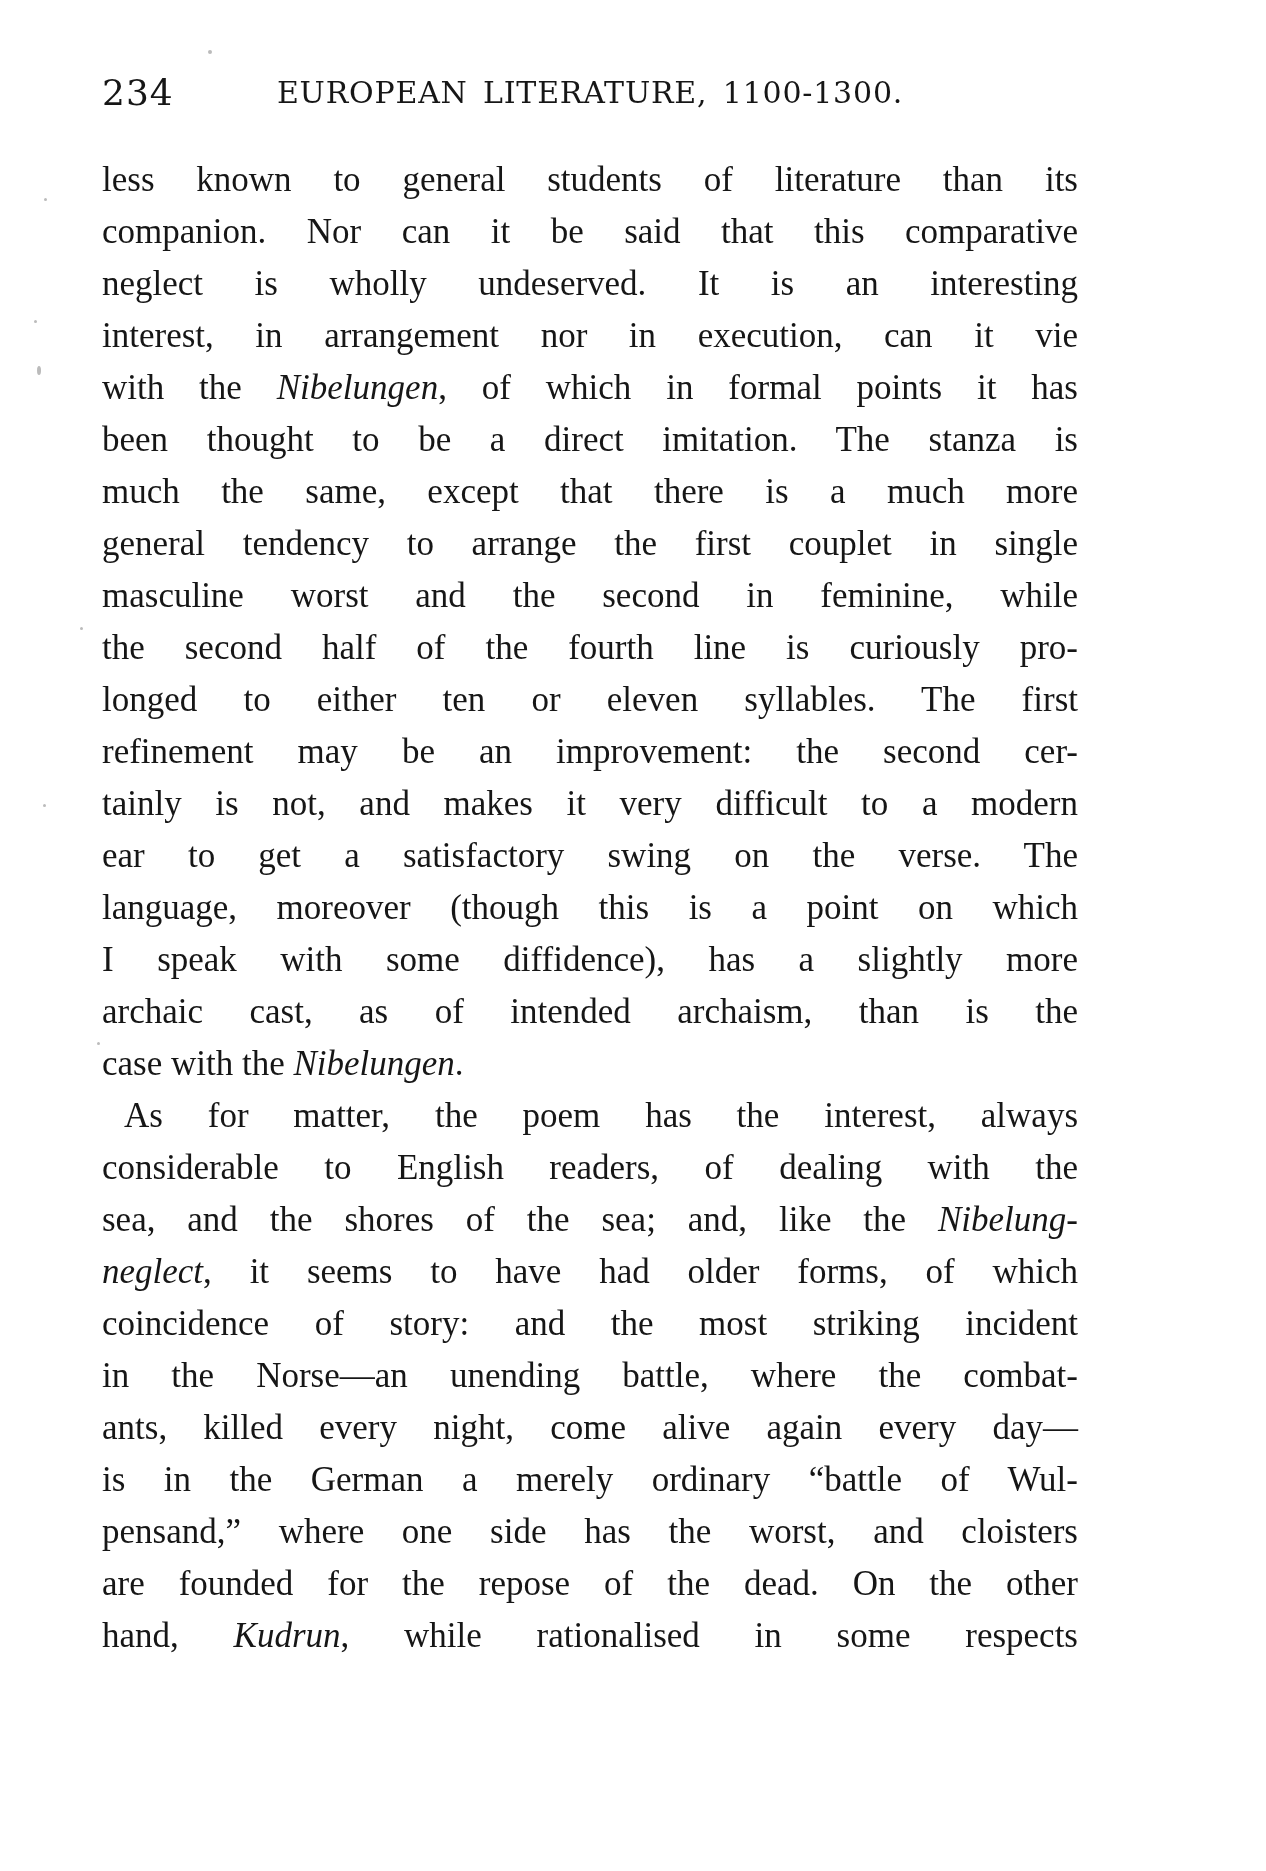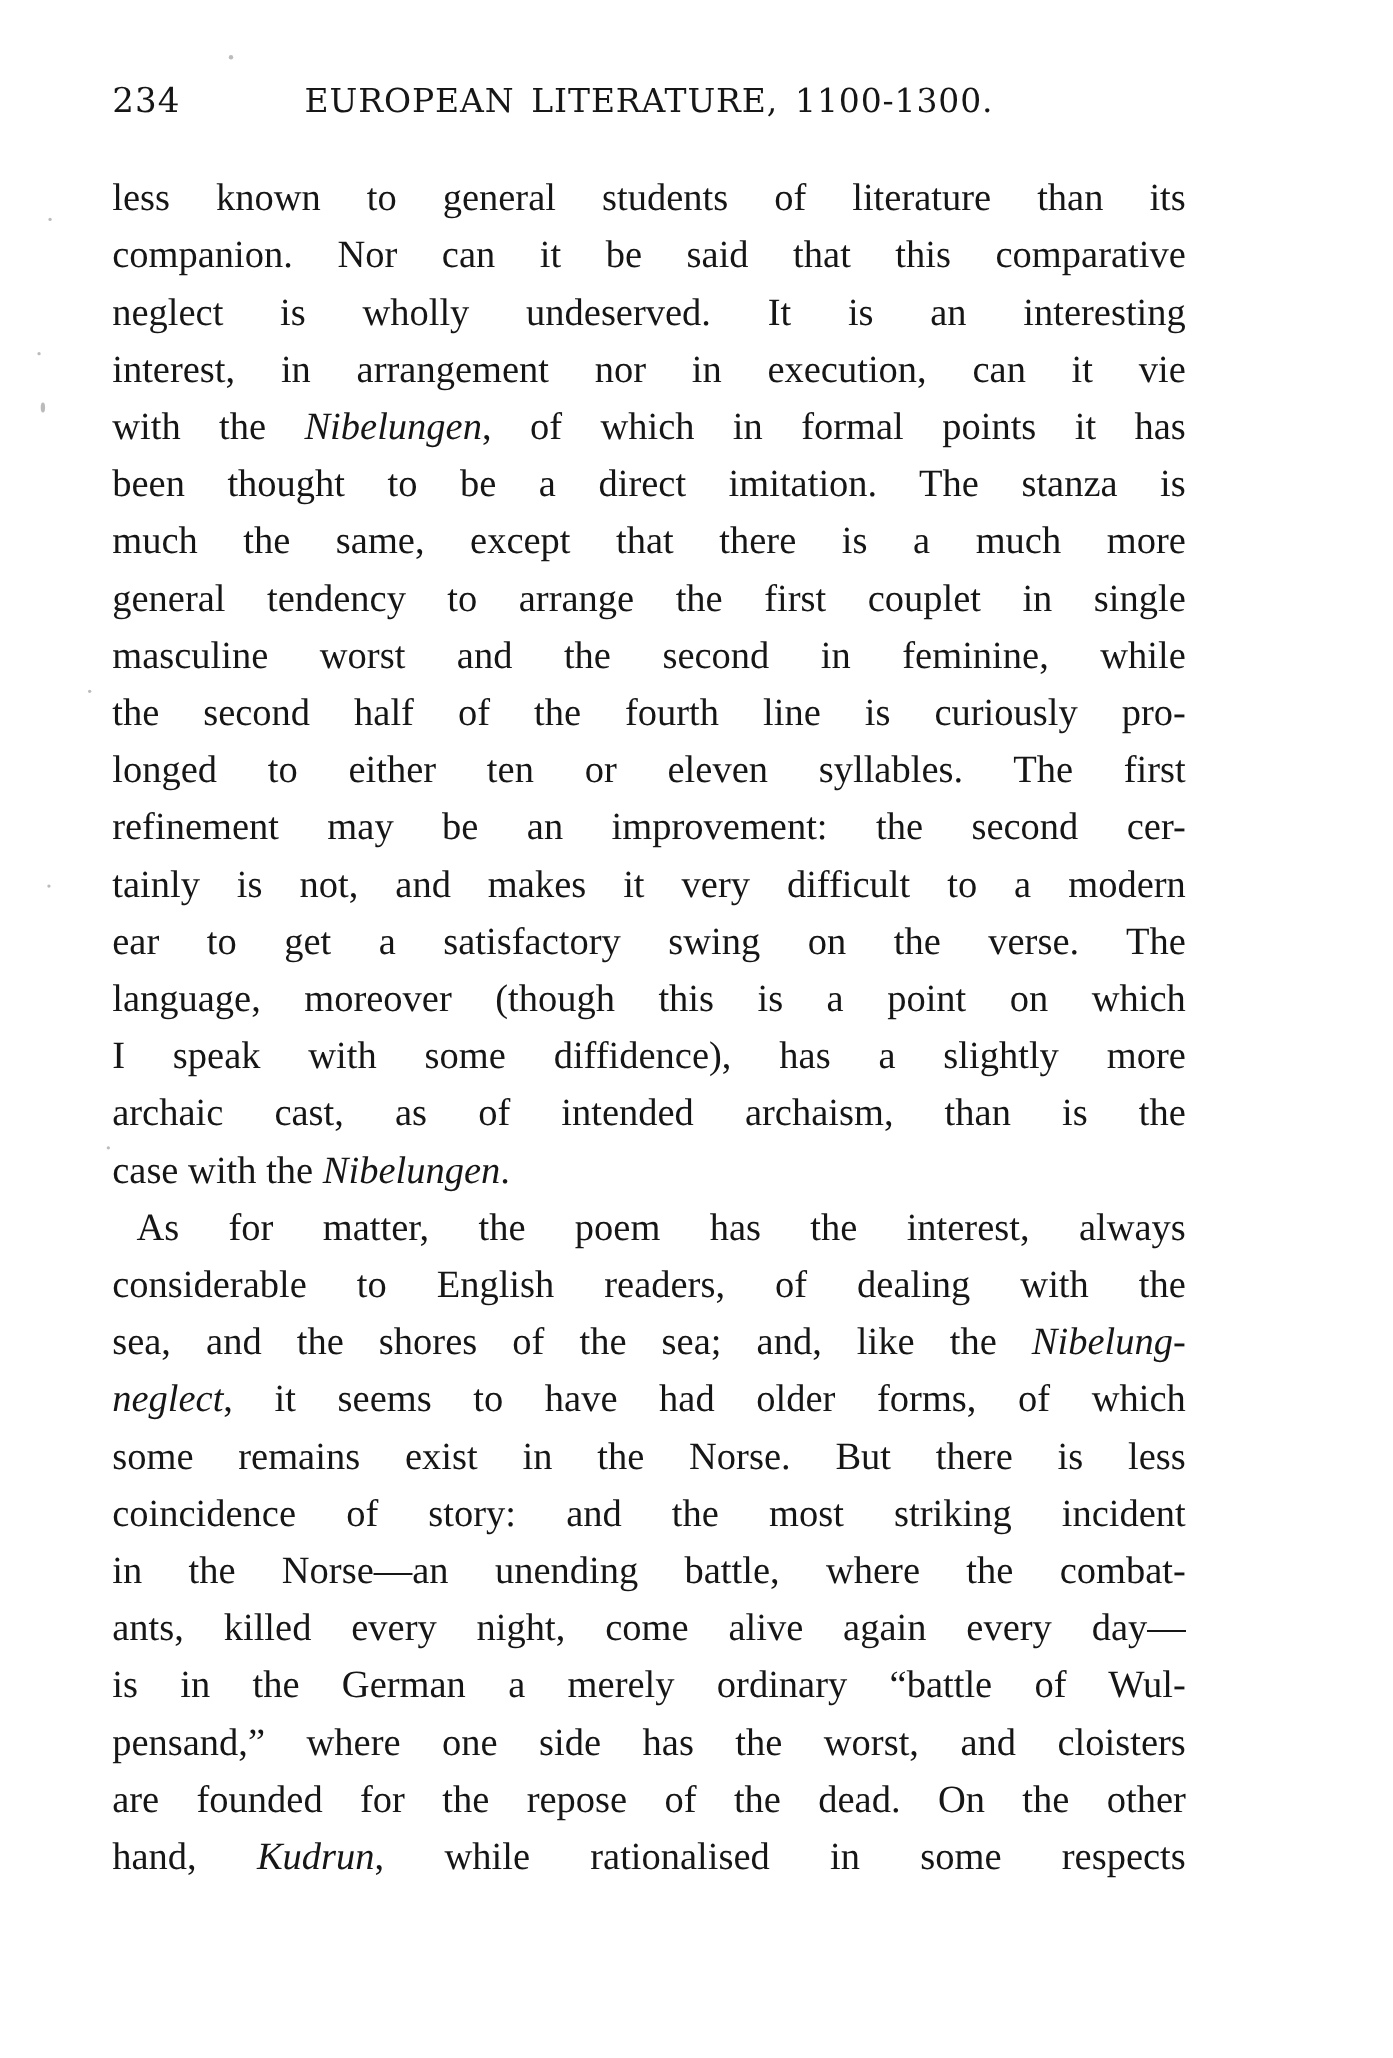--- a/index.html
+++ b/index.html
@@ -19,21 +19,21 @@
     position: absolute;
     left: 102px;
     top: 70px;
     width: 976px;
     height: 40px;
   }
   .page-number {
     position: absolute;
     left: 0;
     bottom: 0;
-    font-size: 31px;
+    font-size: 36px;
     line-height: 35px;
     letter-spacing: 1px;
   }
   .running-title {
     position: absolute;
     left: 0; right: 0;
     bottom: 1px;
     text-align: center;
     font-size: 30px;
     line-height: 32px;
@@ -94,21 +94,20 @@
     <div class="ln"><span>tainly is not, and makes it very difficult to a modern</span></div>
     <div class="ln"><span>ear to get a satisfactory swing on the verse. The</span></div>
     <div class="ln"><span>language, moreover (though this is a point on which</span></div>
     <div class="ln"><span>I speak with some diffidence), has a slightly more</span></div>
     <div class="ln"><span>archaic cast, as of intended archaism, than is the</span></div>
     <div class="ln end"><span>case with the </span><span class="it">Nibelungen</span><span>.</span></div>
     <div class="ln indent"><span>As for matter, the poem has the interest, always</span></div>
     <div class="ln"><span>considerable to English readers, of dealing with the</span></div>
     <div class="ln"><span>sea, and the shores of the sea; and, like the </span><span class="it">Nibelung-</span></div>
     <div class="ln"><span class="it">neglect</span><span>, it seems to have had older forms, of which</span></div>
-    <div class="ln"><span>some remains exist in the Norse. But there is less</span></div>
     <div class="ln"><span>coincidence of story: and the most striking incident</span></div>
     <div class="ln"><span>in the Norse—an unending battle, where the combat-</span></div>
     <div class="ln"><span>ants, killed every night, come alive again every day—</span></div>
     <div class="ln"><span>is in the German a merely ordinary “battle of Wul-</span></div>
     <div class="ln"><span>pensand,” where one side has the worst, and cloisters</span></div>
     <div class="ln"><span>are founded for the repose of the dead. On the other</span></div>
     <div class="ln"><span>hand, </span><span class="it">Kudrun</span><span>, while rationalised in some respects</span></div>
   </div>
 
   <div class="art" style="left:208px; top:50px; width:4px; height:4px;"></div>

